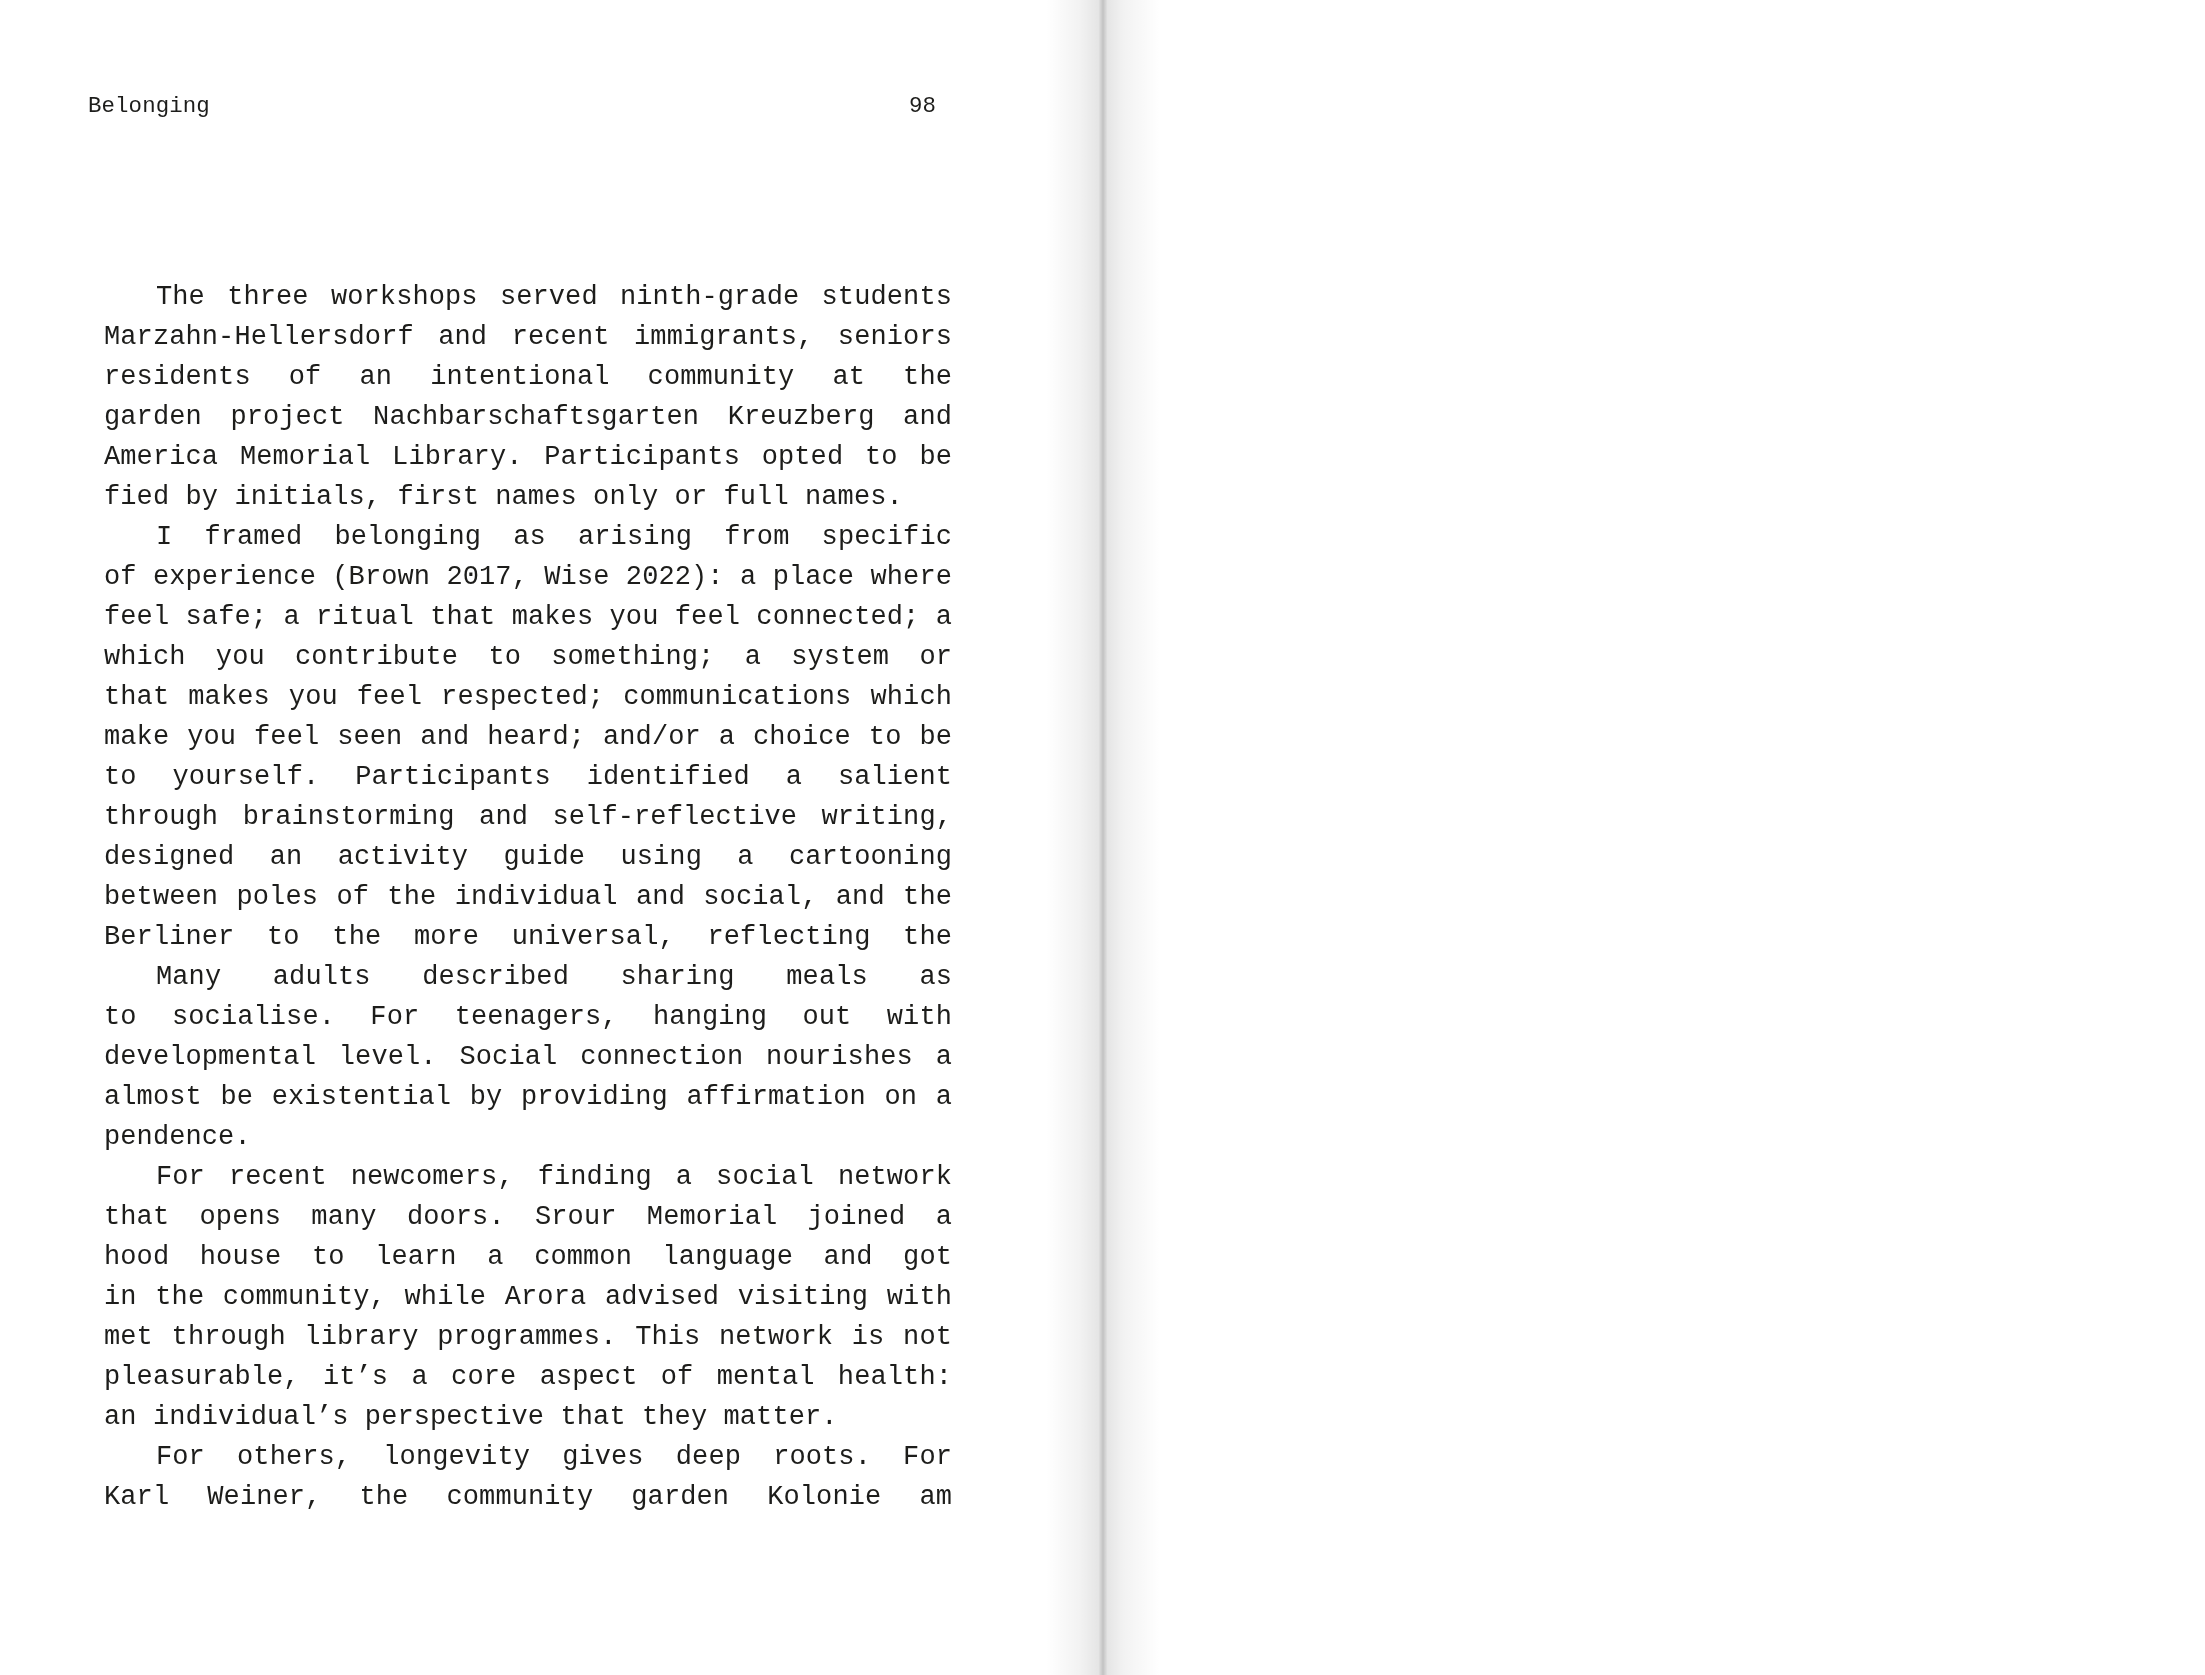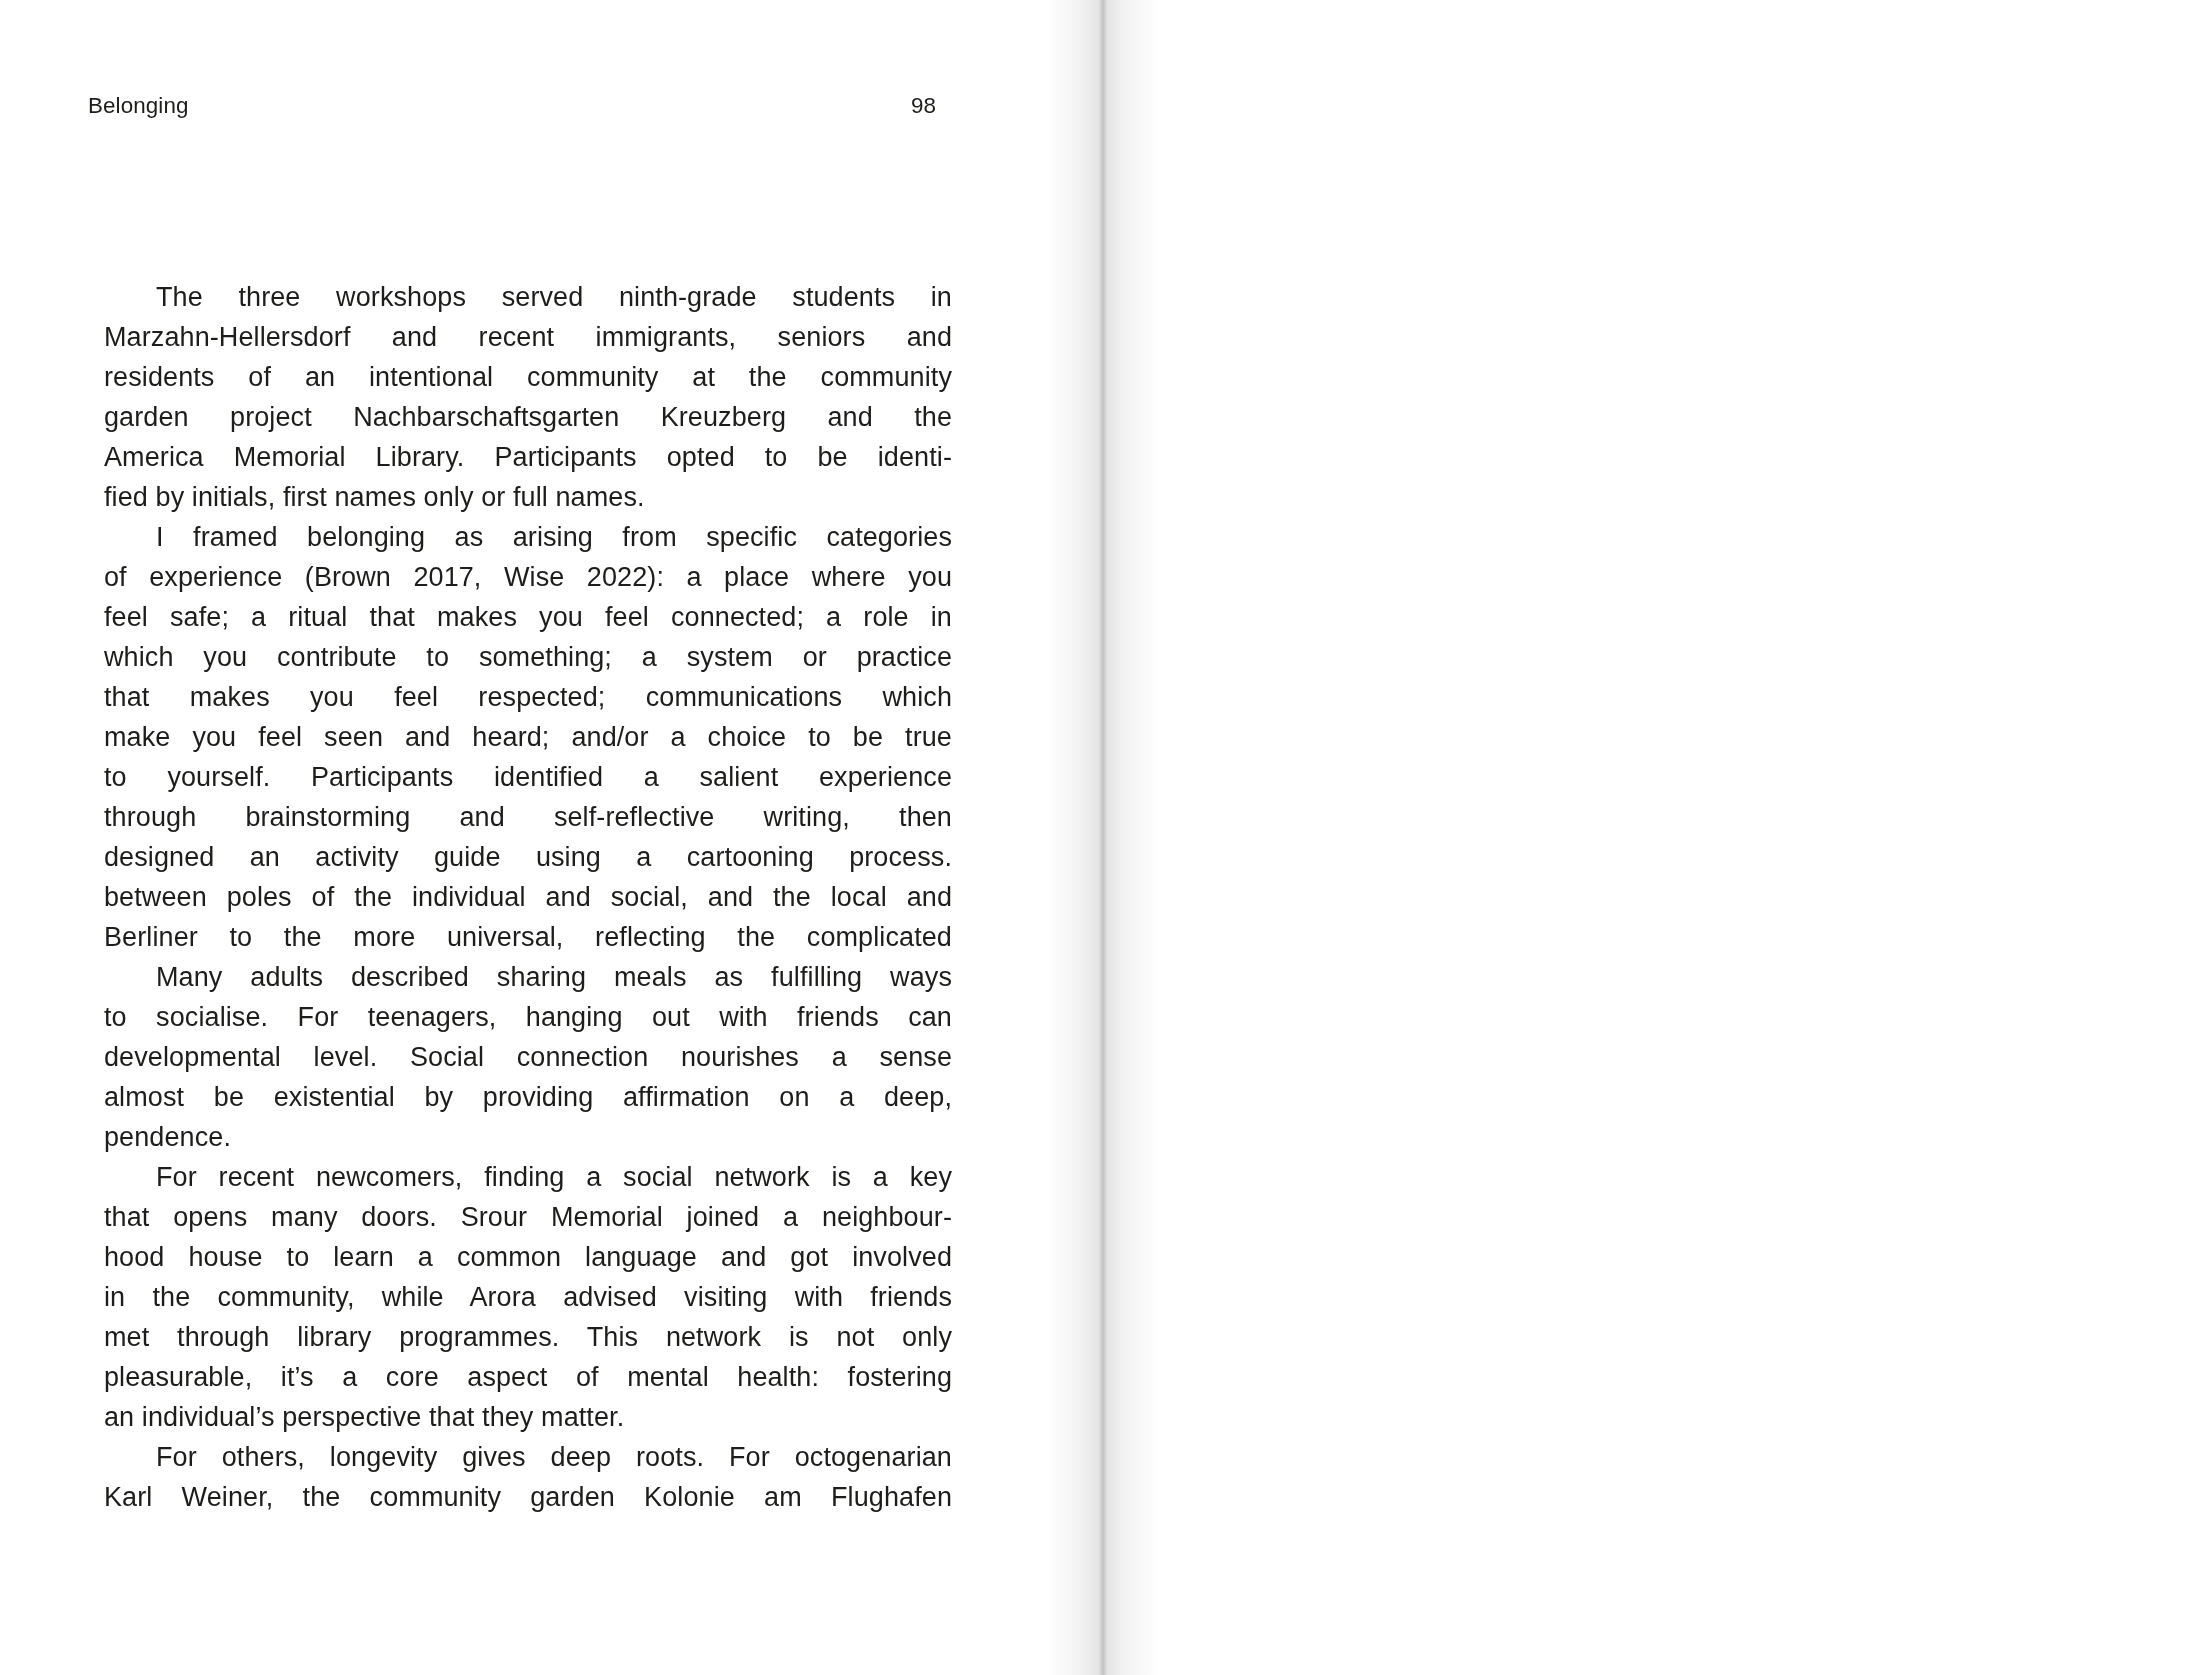--- a/index.html
+++ b/index.html
@@ -10,20 +10,21 @@
     overflow: hidden;
     background: #ffffff;
     font-family: "Liberation Sans", sans-serif;
     color: #1d1d1b;
   }
   .page {
     position: absolute;
     top: 0;
     height: 1316px;
     background: transparent;
+    font-family: Liberation Mono, monospace;
   }
   .page.left { left: 0; width: 1102px; }
   .page.right { left: 1103px; width: 1102px; }
 
   .running-header {
     position: absolute;
     top: 95px;
     width: 848px;
     display: flex;
     justify-content: space-between;

